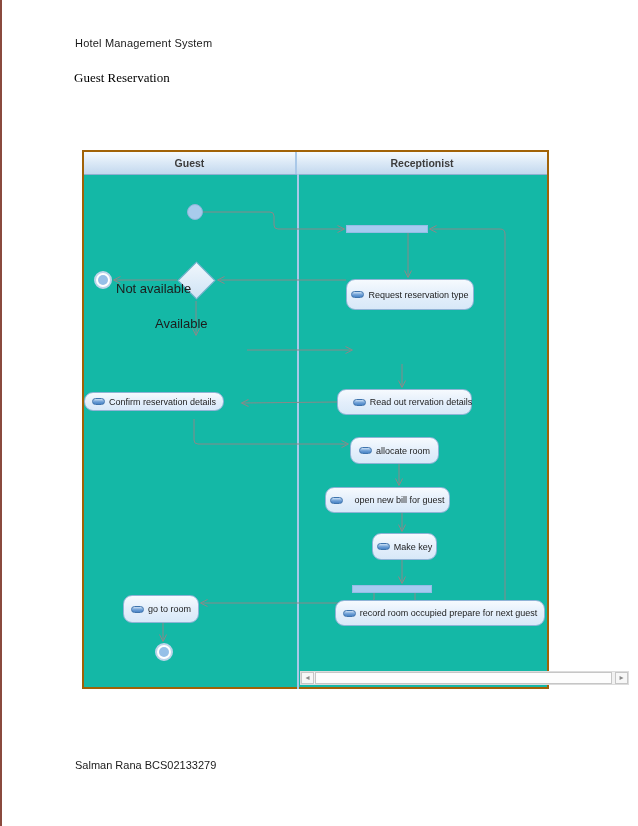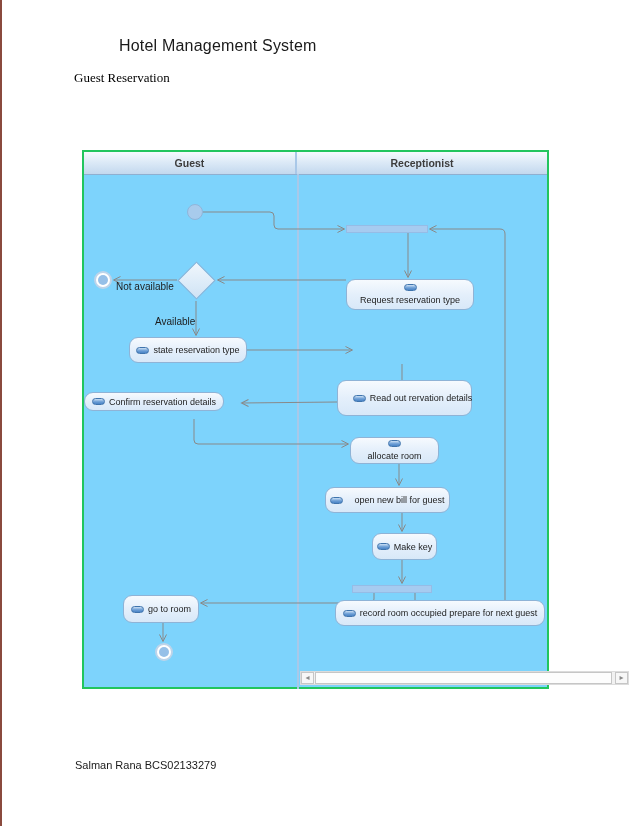--- a/index.html
+++ b/index.html
@@ -1,22 +1,22 @@
 <!DOCTYPE html>
 <html><head>
 <meta charset="utf-8">
 <style>
   html,body{margin:0;padding:0;background:#ffffff;}
   body{width:638px;height:826px;position:relative;font-family:"Liberation Sans",sans-serif;overflow:hidden;}
   .left-edge{position:absolute;left:0;top:0;width:2px;height:826px;background:#8a4a3e;}
-  .doc-title{position:absolute;left:75px;top:37px;font-size:16px;color:#1a1a1a;letter-spacing:0.2px;margin-left:44px;}
+  .doc-title{position:absolute;left:75px;top:37px;font-size:11px;color:#1a1a1a;letter-spacing:0.2px;}
   .doc-subtitle{position:absolute;left:74px;top:70px;font-size:13px;color:#000;font-family:"Liberation Serif",serif;}
   .doc-footer{position:absolute;left:75px;top:759px;font-size:11px;color:#1a1a1a;}
 
-  .frame{position:absolute;left:82px;top:150px;width:467px;height:539px;border:2px solid #22c55e;box-sizing:border-box;background:#7dd3fc;}
+  .frame{position:absolute;left:82px;top:150px;width:467px;height:539px;border:2px solid #a16207;box-sizing:border-box;background:#14b8a6;}
   .hdr{position:absolute;left:0;top:0;width:100%;height:22px;display:flex;border-bottom:1px solid #8fafd0;
        background:linear-gradient(180deg,#f5fafe 0%,#ddeaf7 45%,#c3d8ee 100%);}
   .hdr-cell{display:flex;align-items:center;justify-content:center;font-size:10.5px;font-weight:bold;color:#3d3d3d;}
   .hdr-cell.guest{width:213px;border-right:2px solid #a9c8e8;box-sizing:border-box;}
   .hdr-cell.recep{flex:1;}
   .lane-divider{position:absolute;left:213px;top:22px;width:2px;height:515px;background:#a9c8e8;z-index:0;}
 
   .wires{position:absolute;left:0;top:0;width:467px;height:539px;z-index:1;}
 
   .act{position:absolute;z-index:2;display:flex;align-items:center;justify-content:center;gap:4px;
@@ -28,21 +28,21 @@
         background:linear-gradient(180deg,#cbe0f5 0%,#6d9fd6 55%,#4a84c6 100%);}
   .bar{position:absolute;z-index:2;background:#a6cbf0;border:1px solid #95bce6;box-sizing:border-box;}
   .initial{position:absolute;z-index:2;width:16px;height:16px;border-radius:50%;
            background:#a8cbec;border:1px solid #8fb5da;box-sizing:border-box;}
   .final{position:absolute;z-index:2;width:18px;height:18px;border-radius:50%;background:#fff;
          border:2px solid #bdd4ea;box-sizing:border-box;}
   .final .dot{position:absolute;left:2px;top:2px;width:10px;height:10px;border-radius:50%;background:#96c0e8;}
   .diamond{position:absolute;z-index:2;width:27px;height:27px;transform:rotate(45deg);
            border:1px solid #8fb3d6;box-sizing:border-box;
            background:linear-gradient(135deg,#f0f6fc 0%,#dcebf8 60%,#d0e2f4 100%);}
-  .guard{position:absolute;z-index:3;font-size:10px;color:#1c1c1c;white-space:nowrap;}
+  .guard{position:absolute;z-index:3;font-size:13px;color:#1c1c1c;white-space:nowrap;}
 
   .hscroll{position:absolute;left:216px;top:519px;width:329px;height:14px;z-index:3;display:flex;
            background:#f1f1f1;border:1px solid #dcdcdc;box-sizing:border-box;}
   .sbtn{width:13px;height:100%;background:#f7f7f7;border:1px solid #c6c6c6;box-sizing:border-box;
         display:flex;align-items:center;justify-content:center;font-size:8px;color:#8a8a8a;line-height:1;}
   .strack{flex:1;position:relative;}
   .sthumb{position:absolute;left:1px;top:0px;bottom:0px;right:3px;background:#fdfdfd;border:1px solid #c6c6c6;}
 </style>
 </head>
 <body>
@@ -82,50 +82,46 @@
       <path d="M290,441 L290,447 Q290,451 286,451 L117,451" marker-end="url(#arr)"></path>
       <path d="M331,441 L331,470" marker-end="url(#arr)"></path>
       <path d="M79,471 L79,489" marker-end="url(#arr)"></path>
     </g>
   </svg>
 
   <div class="initial" style="left:103px;top:52px;"></div>
 
   <div class="bar" style="left:262px;top:73px;width:82px;height:8px;"></div>
 
-  <div class="act" style="left:262px;top:127px;width:128px;height:31px;flex-direction:column;">
+  <div class="act" style="left:262px;top:127px;width:128px;height:31px;">
     <span class="pill"></span>
     <span>Request reservation type</span>
   </div>
 
   <div class="diamond" style="left:99px;top:115px;"></div>
 
   <div class="final" style="left:10px;top:119px;">
     <span class="dot"></span>
   </div>
   <div class="guard" style="left:32px;top:129px;">Not available</div>
   <div class="guard" style="left:71px;top:164px;">Available</div>
 
-  <div class="act" style="left:45px;top:185px;width:118px;height:26px;">
-    <span class="pill"></span>
-    <span>state reservation type</span>
-  </div>
 
 
-  <div class="act" style="left:253px;top:228px;width:135px;height:36px;padding-left:20px;">
+  <div class="act" style="left:253px;top:237px;width:135px;height:26px;padding-left:20px;">
     <span class="pill"></span>
     <span>Read out rervation details</span>
   </div>
 
   <div class="act" style="left:0;top:240px;width:140px;height:19px;">
     <span class="pill"></span>
     <span>Confirm reservation details</span>
   </div>
 
-  <div class="act" style="left:266px;top:285px;width:89px;height:27px;flex-direction:column;">
+  <div class="act" style="left:266px;top:285px;width:89px;height:27px;">
     <span class="pill"></span>
     <span>allocate room</span>
   </div>
 
   <div class="act" style="left:241px;top:335px;width:125px;height:26px;gap:11px;">
     <span class="pill"></span>
     <span>open new bill for guest</span>
   </div>
 
   <div class="act" style="left:288px;top:381px;width:65px;height:27px;">

